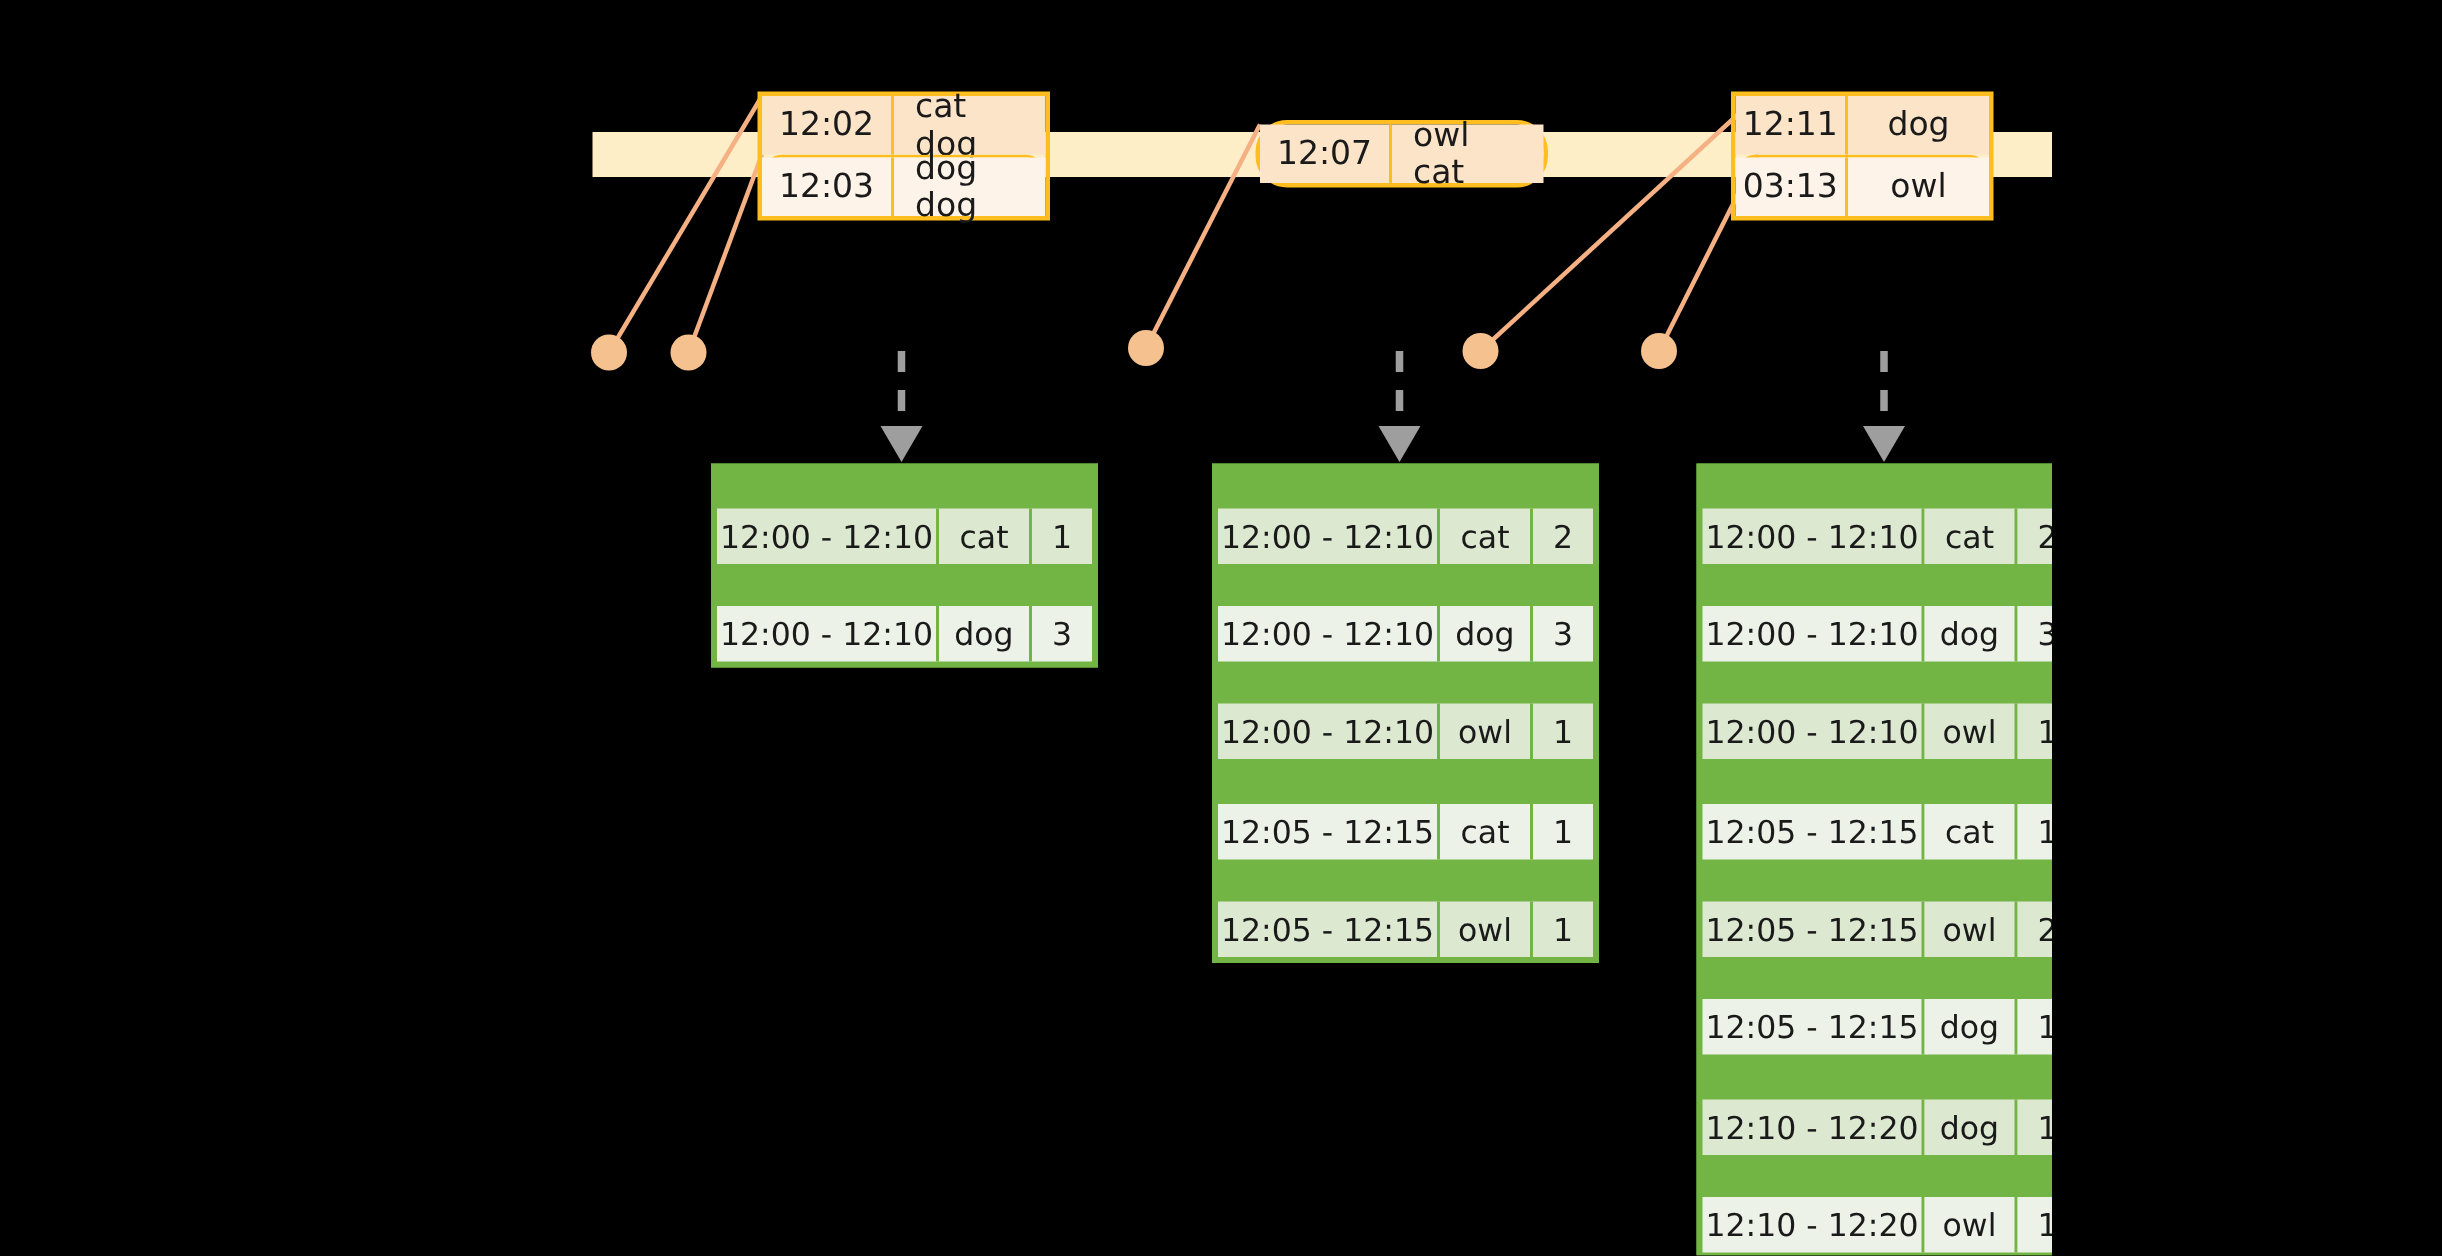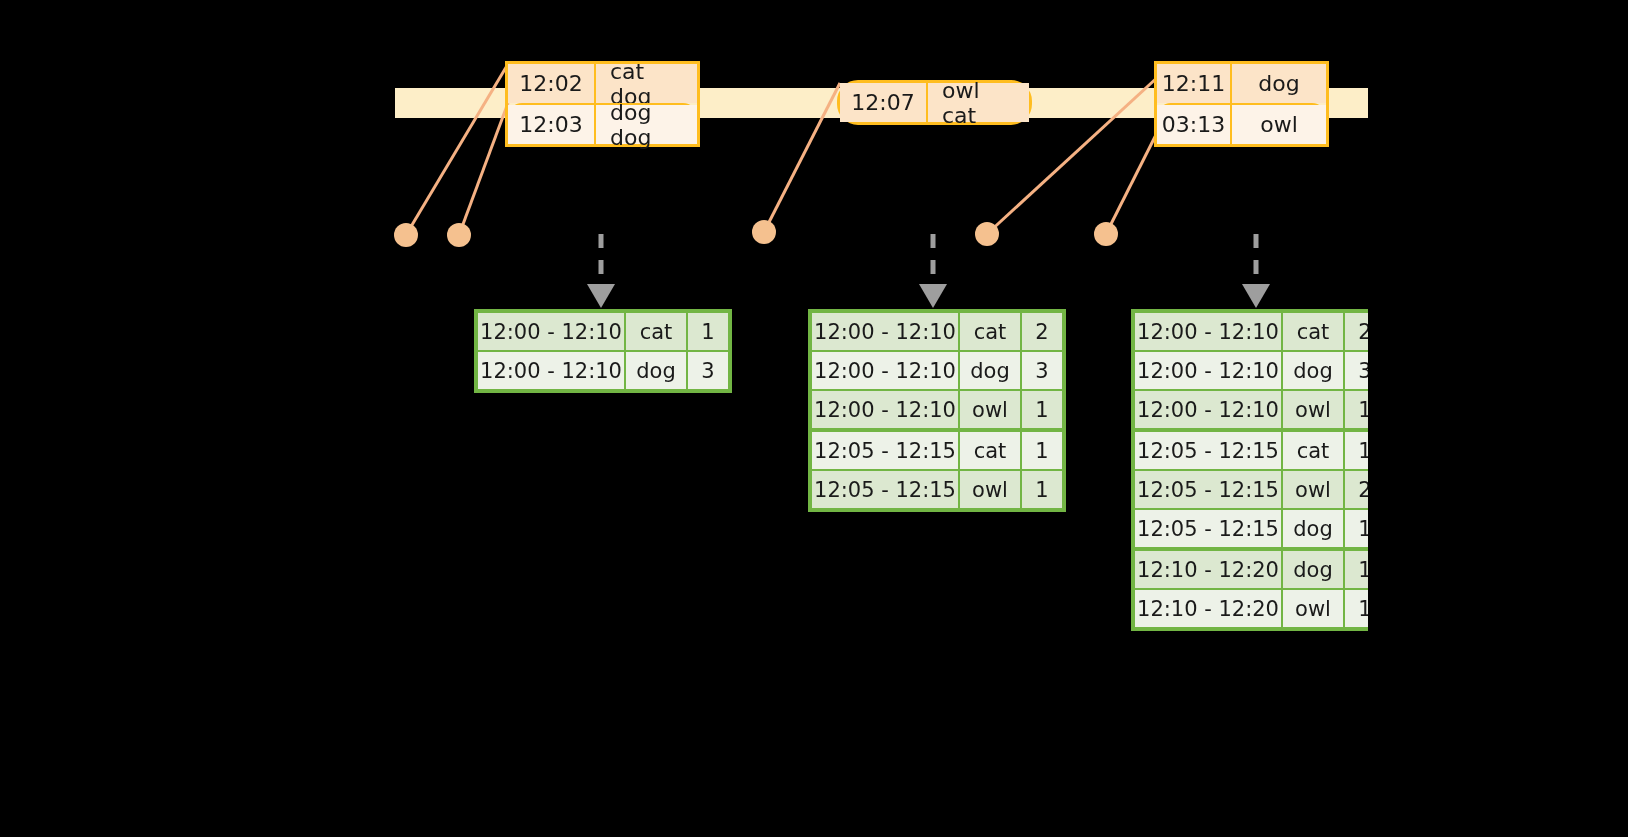--- a/index.html
+++ b/index.html
@@ -94,20 +94,21 @@
   .result-table {
     position: absolute;
     border: 4px solid #72b544;
     box-sizing: border-box;
     background: #72b544;
   }
   .res-row {
     display: flex;
     height: 37px;
     border-bottom: 2px solid #72b544;
+    margin-top: 26px;
   }
   .res-row:last-child { border-bottom: none; }
   .res-row.group-end { border-bottom: 4px solid #72b544; }
   .res-cell {
     display: flex;
     align-items: center;
     justify-content: center;
     font-size: 21px;
     color: #1a1a1a;
     box-sizing: border-box;

